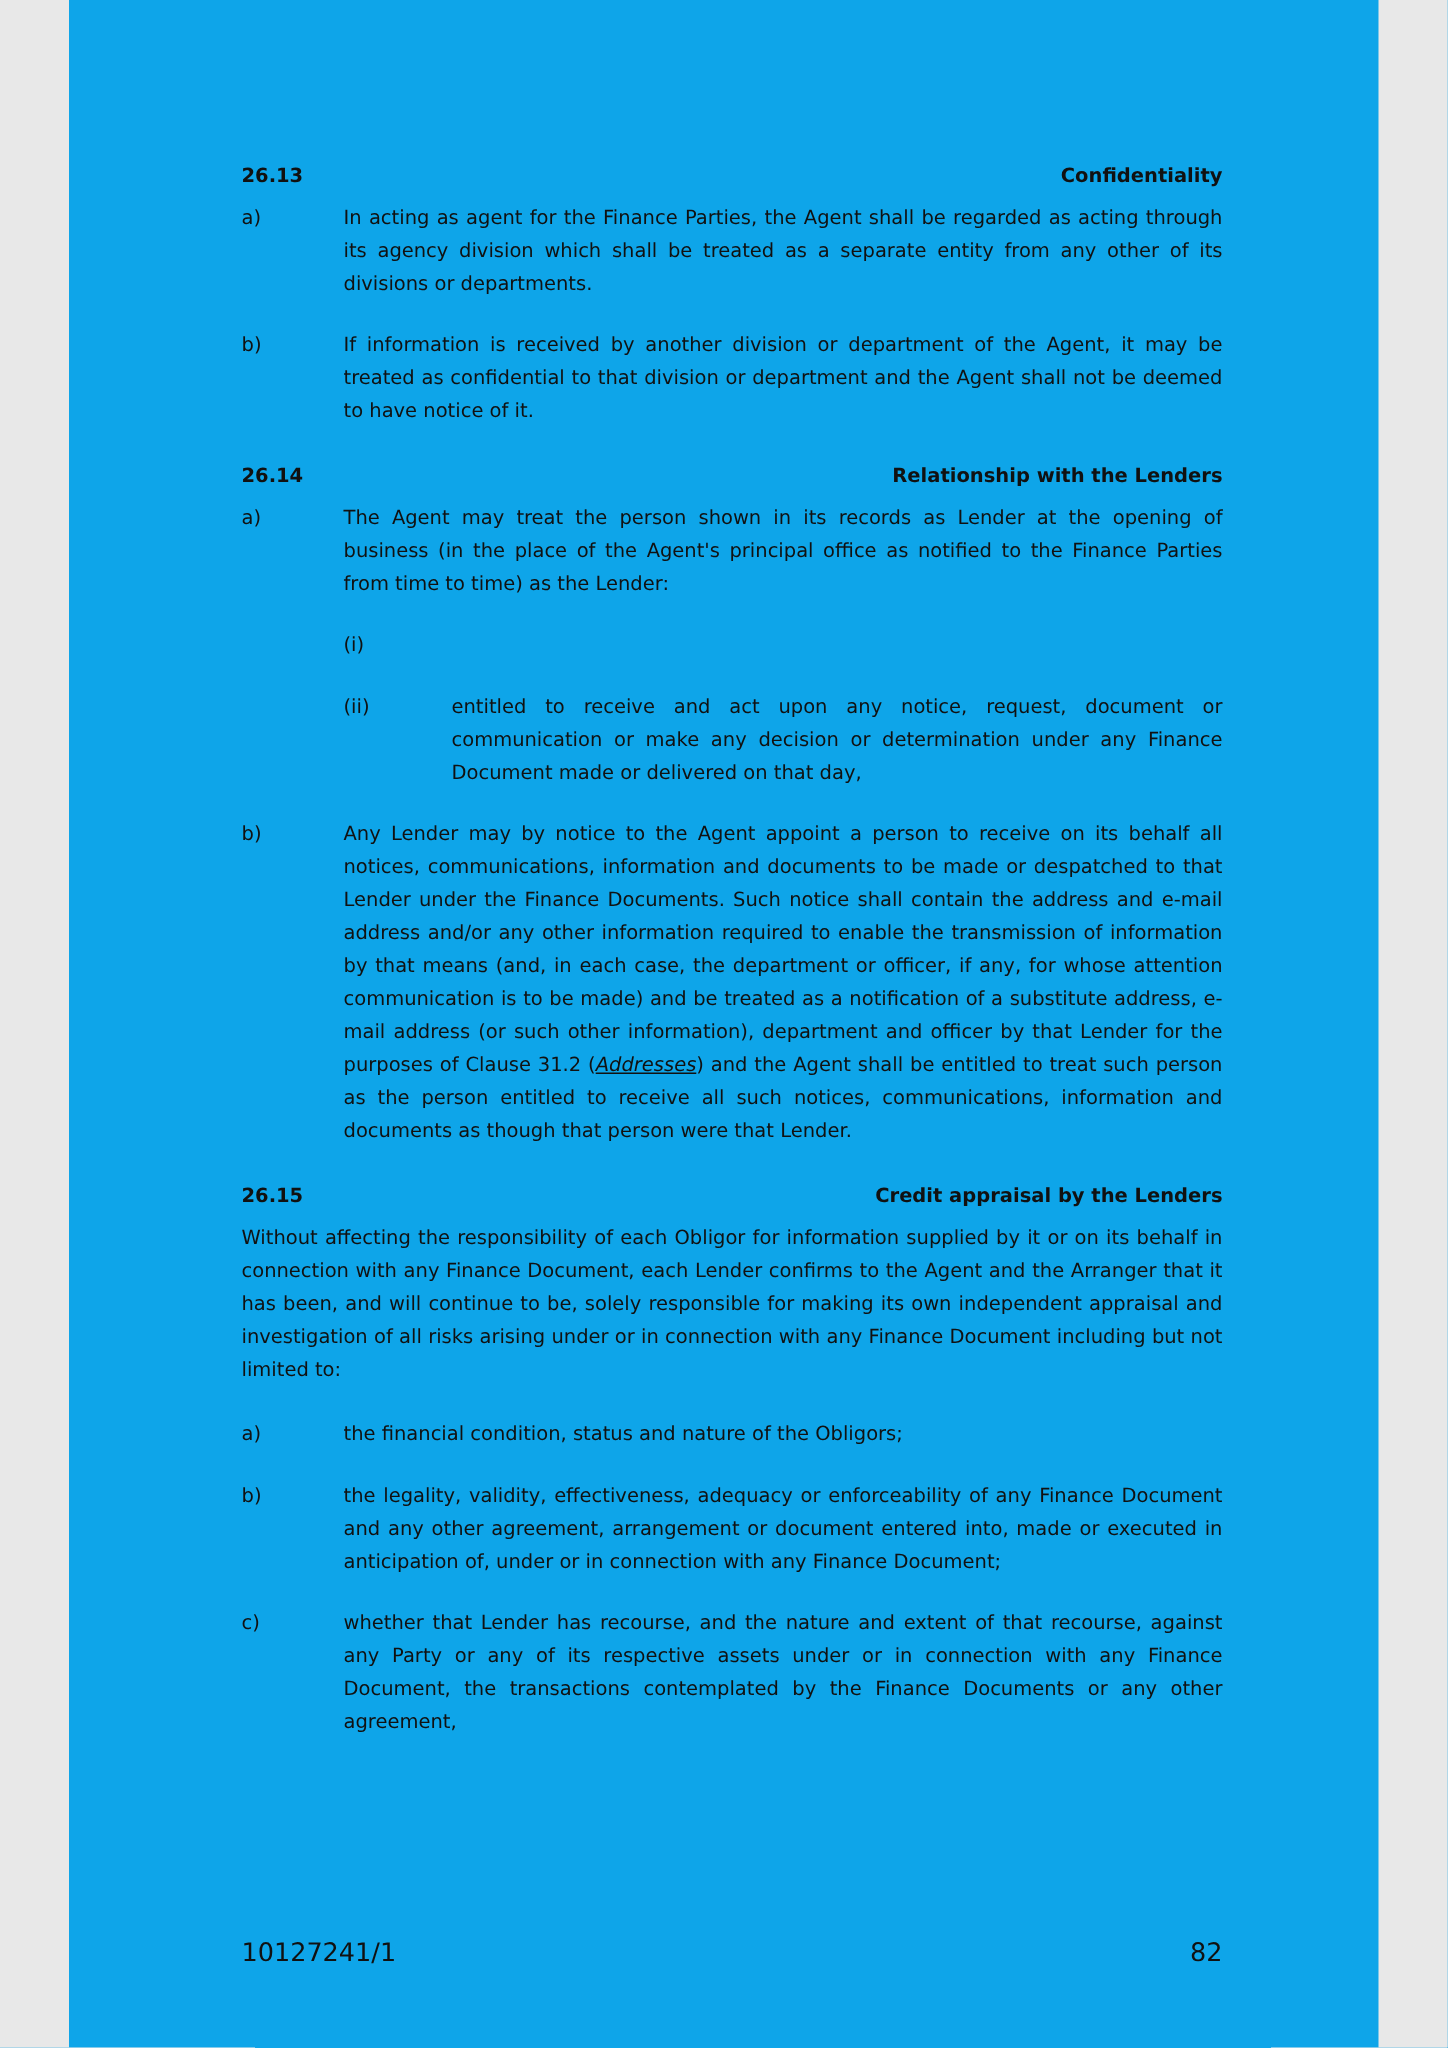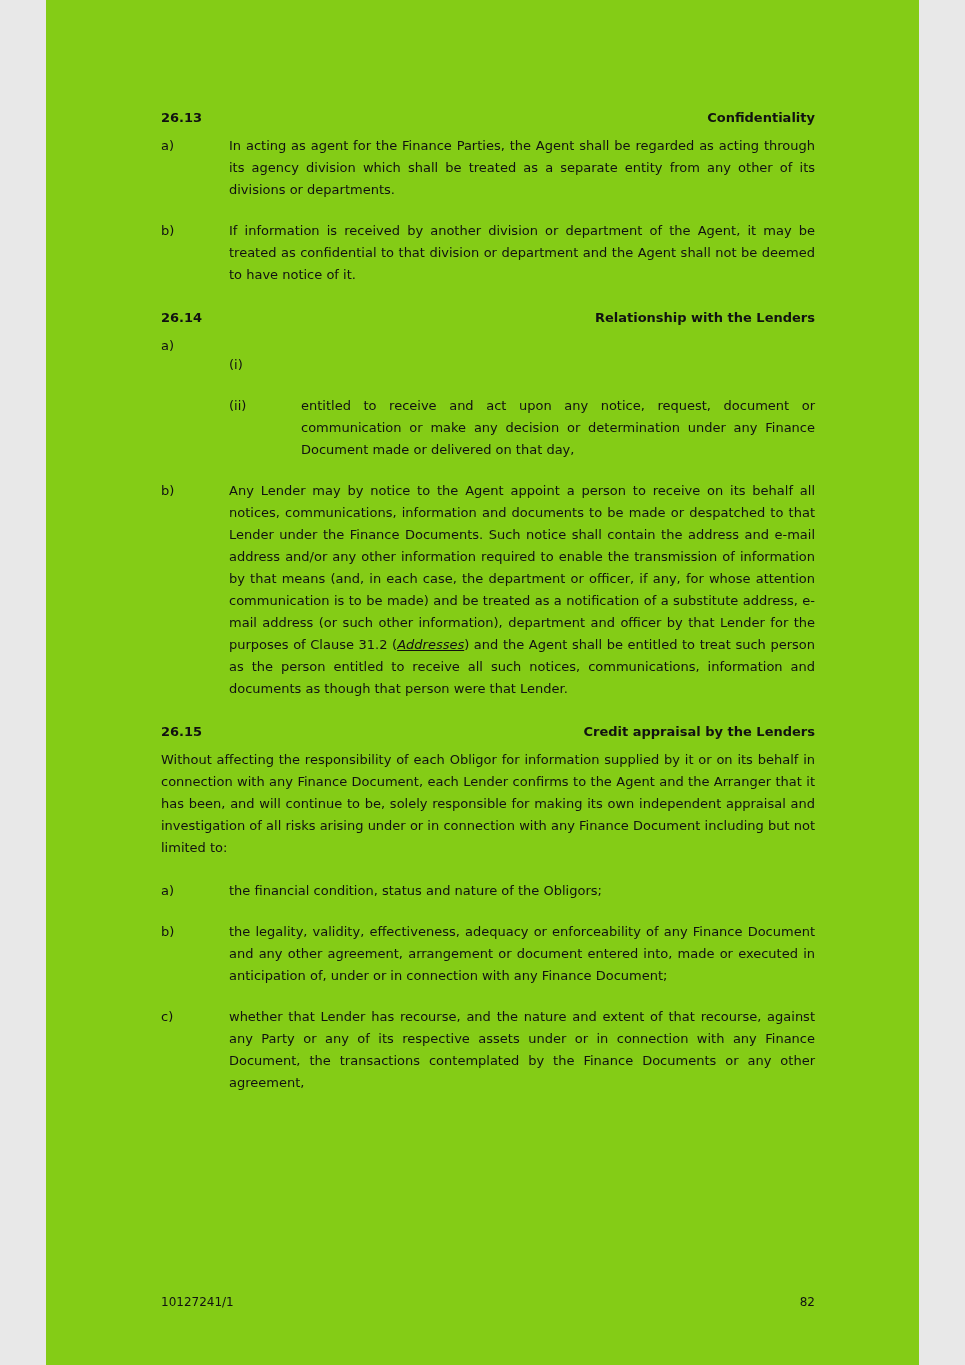--- a/index.html
+++ b/index.html
@@ -2,21 +2,21 @@
 <html><head>
 <meta charset="utf-8">
 <style>
   * { box-sizing: border-box; }
   html, body { margin: 0; padding: 0; background: #e8e8e8; }
   .page {
     position: relative;
     width: 873px;
     height: 1365px;
     margin: 0 auto;
-    background: #84cc16;
+    background: #0ea5e9;
     font-family: "DejaVu Sans", "Liberation Sans", sans-serif;
     font-size: 13px;
     line-height: 22px;
     color: #111111;
     overflow: hidden;
   }
   .content {
     position: absolute;
     left: 115px;
     right: 104px;
@@ -36,21 +36,21 @@
   .continuation { margin-top: 19px; text-align: justify; }
   .intro { text-align: justify; margin-bottom: 21px; }
   em { font-style: italic; text-decoration: underline; }
   .footer {
     position: absolute;
     left: 115px;
     right: 104px;
     top: 1295px;
     display: flex;
     justify-content: space-between;
-    font-size: 12px;
+    font-size: 17px;
     line-height: 14px;
     color: #111111;
   }
 </style>
 </head>
 <body>
 
 <div class="page">
   <div class="content">
 
@@ -70,20 +70,21 @@
     </div>
 
     <div class="section">
       <div class="row heading-row">
         <span class="label">26.14</span>
         <span class="body">Relationship with the Lenders</span>
       </div>
       <div class="row item">
         <span class="label">a)</span>
         <div class="body">
+          <div class="para">The Agent may treat the person shown in its records as Lender at the opening of business (in the place of the Agent's principal office as notified to the Finance Parties from time to time) as the Lender:</div>
           <div class="row subitem">
             <span class="sublabel">(i)</span>
           </div>
           <div class="row subitem">
             <span class="sublabel">(ii)</span>
             <div class="body para">entitled to receive and act upon any notice, request, document or communication or make any decision or determination under any Finance Document made or delivered on that day,</div>
           </div>
         </div>
       </div>
       <div class="row item">

